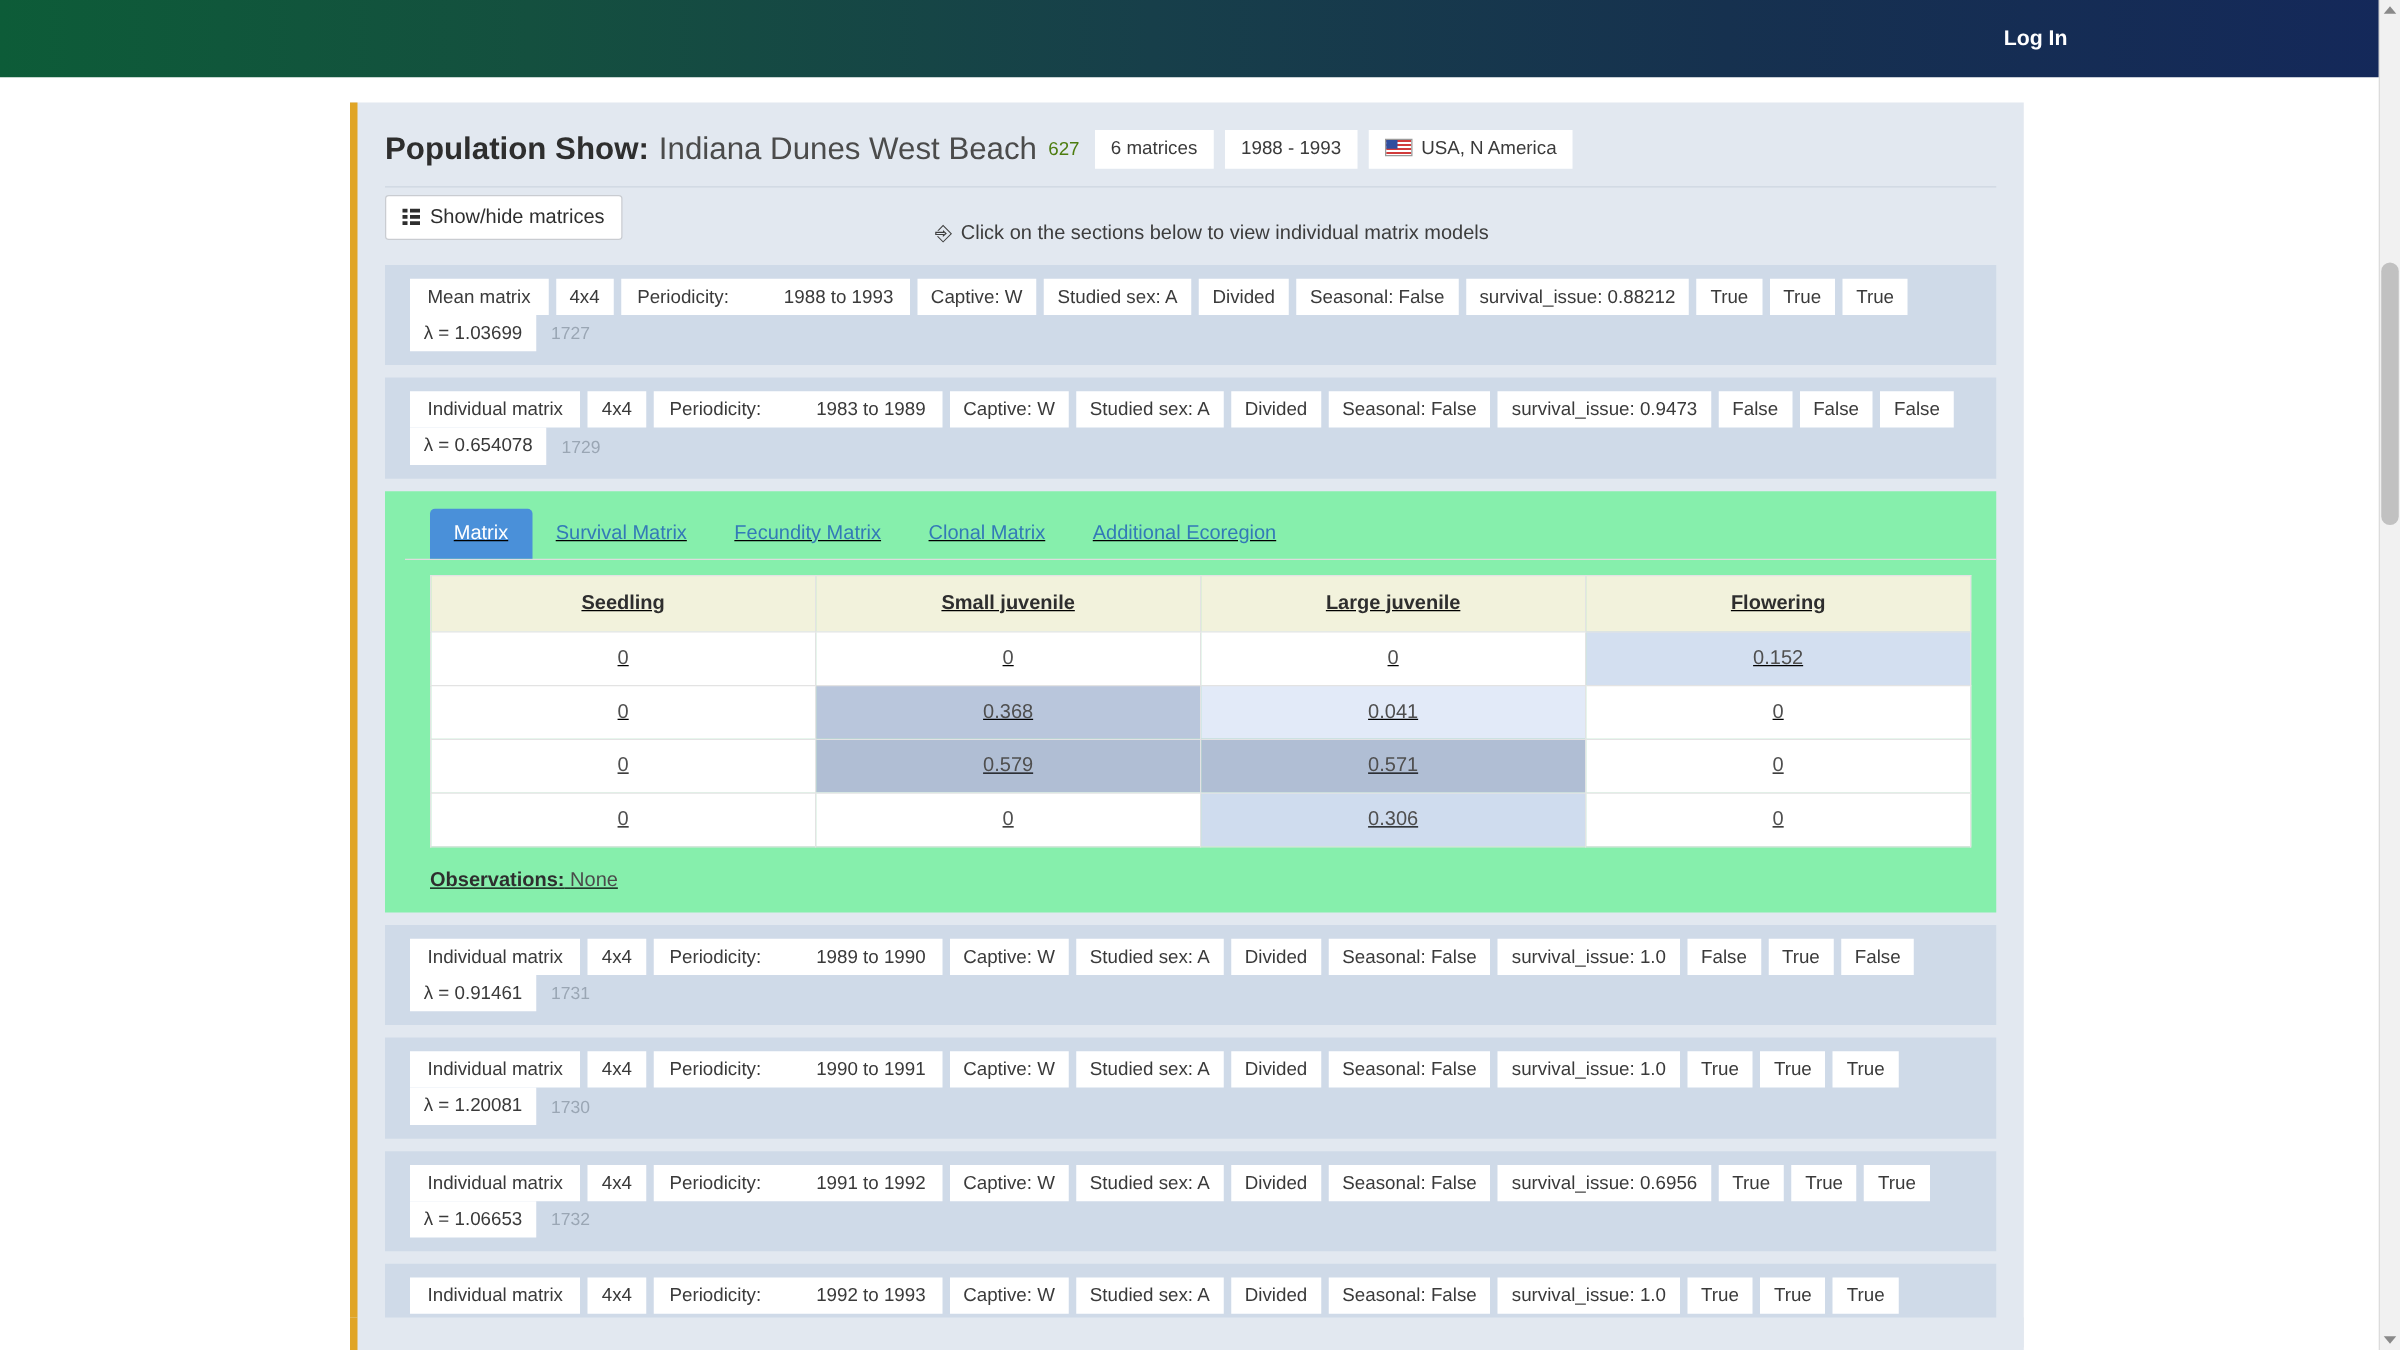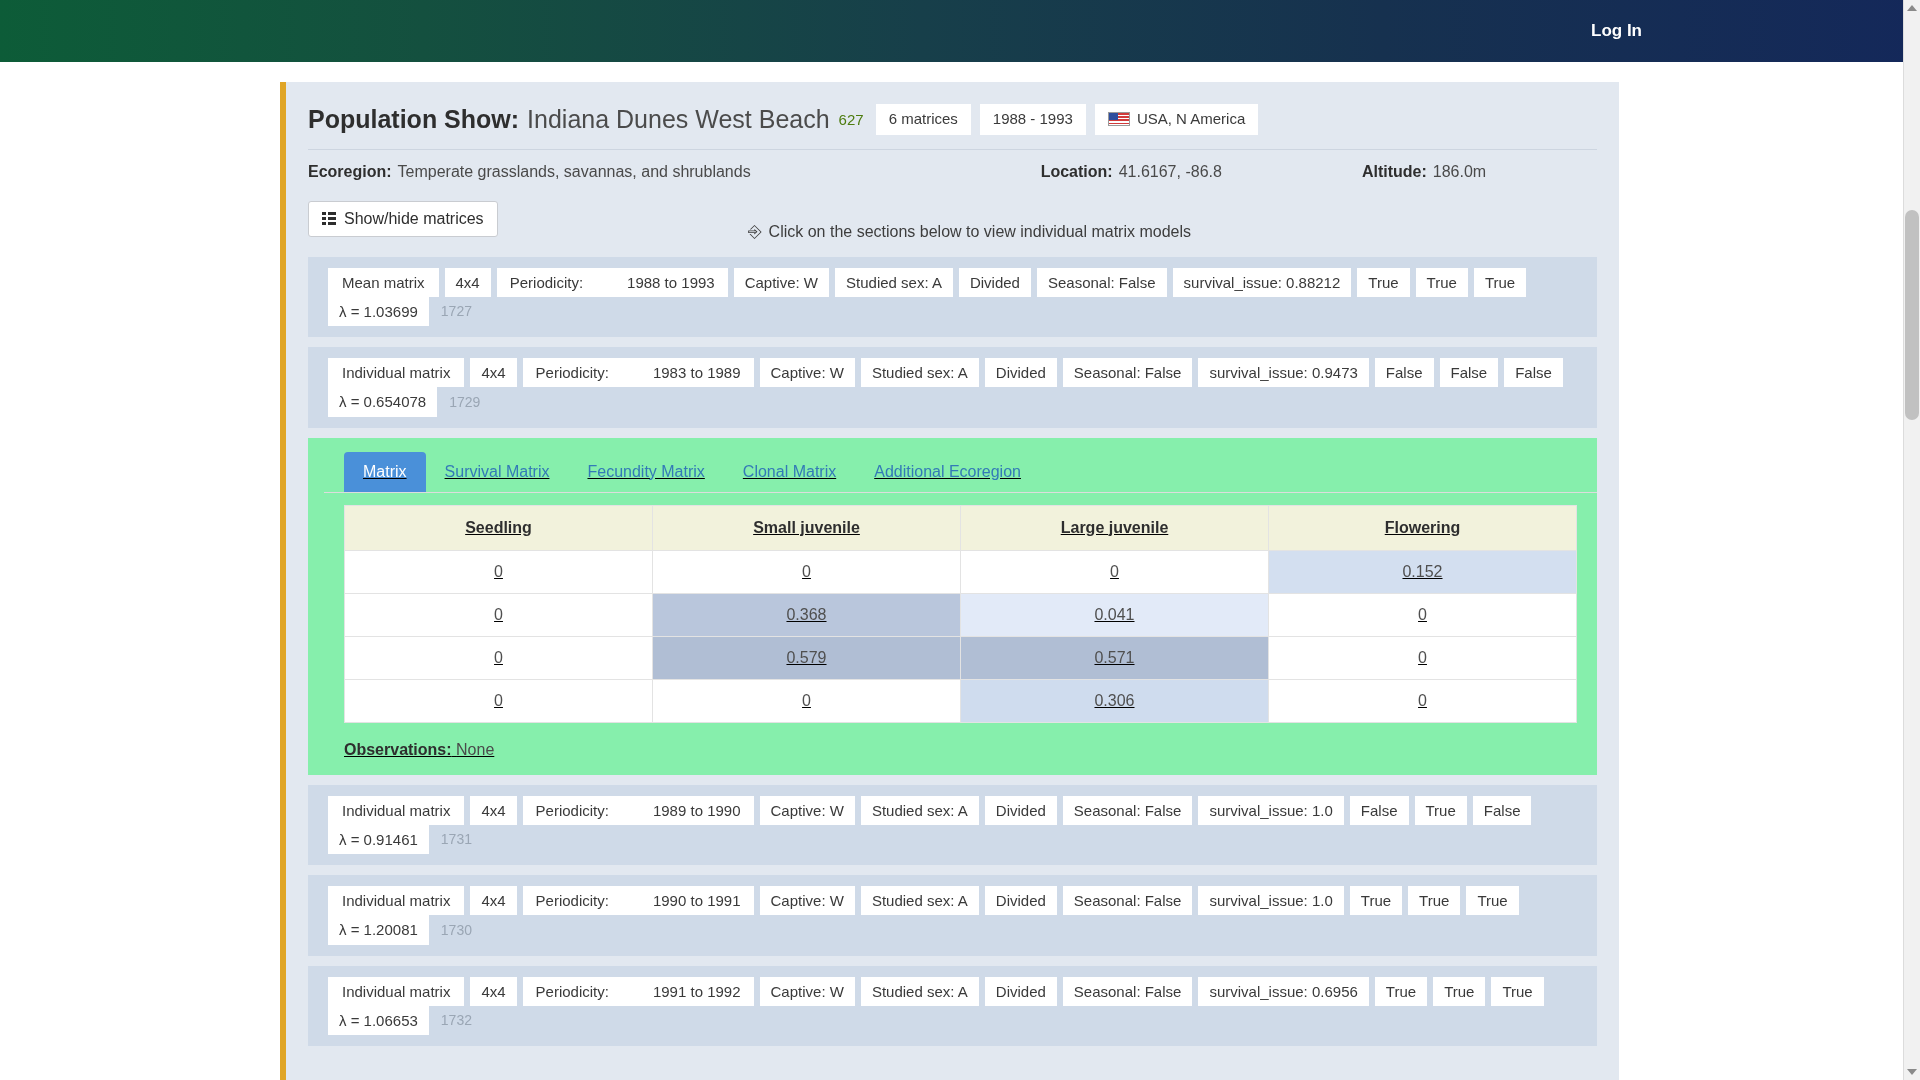--- a/index.html
+++ b/index.html
@@ -39,21 +39,21 @@
     display: inline-block;
     width: 0; height: 0;
     margin-left: 5px;
     vertical-align: 2px;
     border-left: 5px solid transparent;
     border-right: 5px solid transparent;
     border-top: 5px solid #ffffff;
   }
   .nav-right {
     position: absolute;
-    right: 278px;
+    right: 266px;
     color: #ffffff;
     font-size: 17px;
     font-weight: bold;
     cursor: pointer;
   }
 
   
   .page-wrap {
     position: relative;
     width: 100%;
@@ -306,28 +306,20 @@
 
     <div class="title-row">
       <span class="title-label">Population Show:</span>
       <span class="title-value">Indiana Dunes West Beach</span>
       <span class="title-id">627</span>
       <span class="hdr-badge">6 matrices</span>
       <span class="hdr-badge">1988 - 1993</span>
       <span class="hdr-badge"><span class="flag"></span><span>USA, N America</span></span>
     </div>
 
-    <div class="meta-row">
-      <span class="meta-label">Ecoregion:</span>
-      <span>Temperate grasslands, savannas, and shrublands</span>
-      <span class="meta-label meta-loc">Location:</span>
-      <span>41.6167, -86.8</span>
-      <span class="meta-label meta-alt">Altitude:</span>
-      <span>186.0m</span>
-    </div>
 
     <div class="showhide-row">
       <div class="btn-showhide">
         <span class="listicon"></span>
         <span>Show/hide matrices</span>
       </div>
       <div class="click-hint">
         <span class="hint-icon">⎆</span>
         <span>Click on the sections below to view individual matrix models</span>
       </div>

